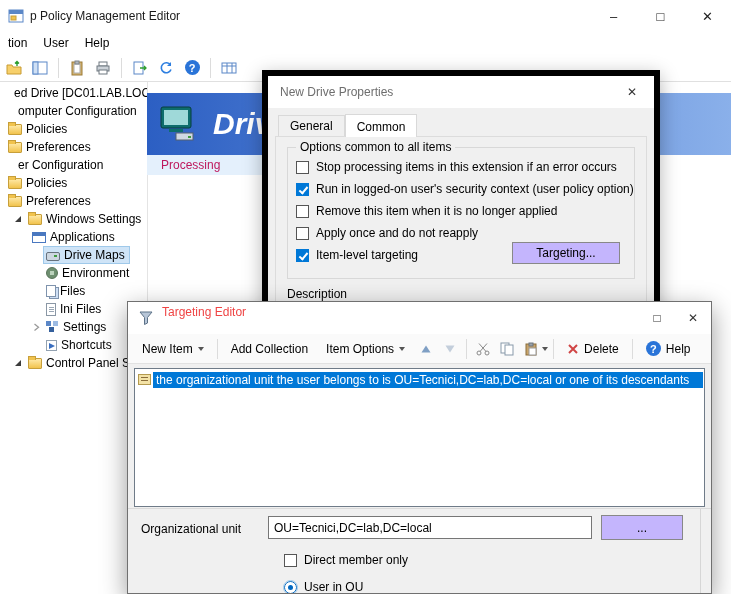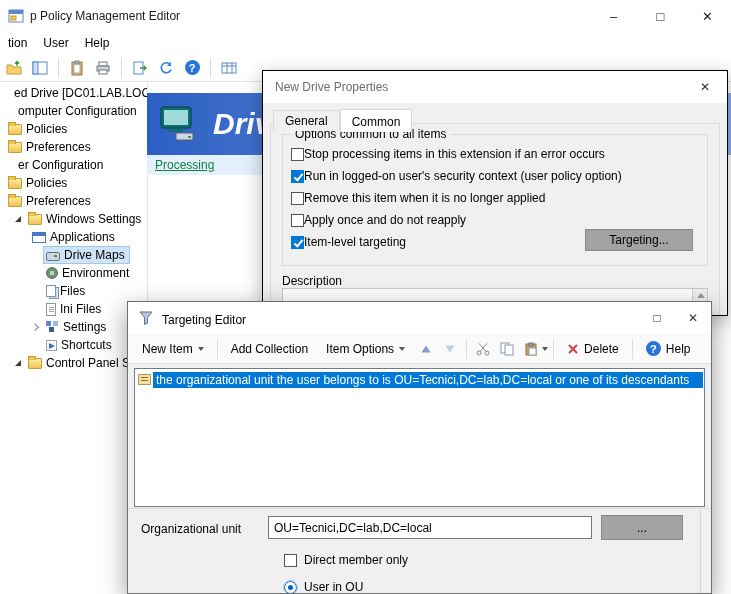--- a/index.html
+++ b/index.html
@@ -41,52 +41,52 @@
   .ico-shortcut::before{content:"";position:absolute;left:2px;top:2px;width:0;height:0;border-left:6px solid #3a6ec0;border-top:3px solid transparent;border-bottom:3px solid transparent}
   .tw{width:8px;height:8px;margin-right:6px;flex:none;display:inline-flex}
   .sel{display:flex;align-items:center;background:#cfe4f7;outline:1px solid #9fc9ea;padding:1px 4px 1px 2px}
 
   
   .contentpane{position:absolute;left:147px;top:82px;right:0;bottom:0;background:#fff;border-left:1px solid #e4e4e4}
   .banner{position:absolute;left:147px;top:93px;right:0;height:62px;background:linear-gradient(90deg,#2c5fc3,#8ab0ea);z-index:1;display:flex;align-items:center}
   .banner-icon{margin-left:12px}
   .banner-title{color:#fff;font-size:30px;font-weight:bold;font-style:italic;margin-left:14px;white-space:nowrap}
   .colhead{position:absolute;left:147px;top:155px;width:116px;height:20px;background:#e4f0fc;z-index:1;display:flex;align-items:center}
-  .collink{margin-left:8px;color:#15803d;text-decoration:underline}
+  .collink{margin-left:14px;color:#be185d;}
 
   
   .dlg-title{position:relative;height:32px;background:#fff}
   .dlg-close,.dlg-max{position:absolute;top:0;height:32px;display:flex;align-items:center;justify-content:center;color:#333;font-size:12px}
-  .btn{background:#a3a3a3;border:1px solid #888;display:flex;align-items:center;justify-content:center;font-size:12px}
+  .btn{background:#c4b5fd;border:1px solid #888;display:flex;align-items:center;justify-content:center;font-size:12px}
   .cb{width:13px;height:13px;border:1px solid #555;background:#fff;position:relative;flex:none;display:inline-block}
   .cb.checked{background:#0078d7;border-color:#0078d7}
   .cb.checked::after{content:"";position:absolute;left:4px;top:1px;width:3px;height:7px;border:solid #fff;border-width:0 2px 2px 0;transform:rotate(40deg)}
   .radio{width:13px;height:13px;border-radius:50%;border:1px solid #0067c0;background:#fff;position:relative;flex:none;display:inline-block}
   .radio.sel::after{content:"";position:absolute;left:3px;top:3px;width:5px;height:5px;border-radius:50%;background:#0067c0}
 
   
-  .dlg1{position:absolute;left:262px;top:70px;width:466px;height:246px;background:#f0f0f0;border:1px solid #000000;box-shadow:0 5px 18px rgba(0,0,0,.30);z-index:10;overflow:hidden}
+  .dlg1{position:absolute;left:262px;top:70px;width:398px;height:246px;background:#f0f0f0;border:6px solid #000000;box-shadow:0 5px 18px rgba(0,0,0,.30);z-index:10;overflow:hidden}
   .dlg1 .dlg-title-text{position:absolute;left:12px;top:9px;color:#6e6e6e}
   .dlg1 .dlg-close{right:2px;width:40px}
   .tabs{position:absolute;left:10px;top:38px;display:flex;align-items:center;z-index:3}
   .tab{padding:3px 11px;border:1px solid #d9d9d9;background:#f0f0f0;border-bottom:none}
   .tab.active{background:#fff;padding-top:5px;position:relative;z-index:4}
-  .tabpanel{position:absolute;left:7px;right:7px;top:52px;height:240px;background:#f0f0f0;border:1px solid #dcdcdc}
+  .tabpanel{position:absolute;left:7px;right:7px;top:60px;height:240px;background:#f0f0f0;border:1px solid #dcdcdc}
   .group{position:absolute;left:11px;right:11px;top:10px;height:132px;border:1px solid #d8d8d8}
   .group-label{position:absolute;top:-8px;left:8px;background:#f0f0f0;padding:0 4px}
-  .optrow{position:absolute;left:8px;display:flex;align-items:center;}
+  .optrow{position:absolute;left:8px;display:flex;align-items:center;gap:7px}
   .tgt-btn{position:absolute;right:14px;top:94px;width:108px;height:22px}
   .desc-label{position:absolute;left:11px;top:150px}
   .desc-box{position:absolute;left:11px;right:11px;top:164px;height:60px;background:#fff;border:1px solid #c8c8c8}
   .desc-sb{position:absolute;right:0;top:0;bottom:0;width:15px;background:#f0f0f0;border-left:1px solid #d5d5d5}
   .desc-sb::before{content:"";position:absolute;left:4px;top:4px;width:0;height:0;border-left:4px solid transparent;border-right:4px solid transparent;border-bottom:5px solid #9a9a9a}
 
   
   .dlg2{position:absolute;left:127px;top:301px;width:585px;height:293px;background:#f0f0f0;border:1px solid #707070;box-shadow:0 8px 24px rgba(0,0,0,.40);z-index:20;overflow:hidden}
-  .dlg2 .dlg-title-text{position:absolute;left:34px;top:11px;color:#000000}
+  .dlg2 .dlg-title-text{position:absolute;left:34px;top:3px;color:#ef4444}
   .dlg2 .dlg-max{right:36px;width:36px}
   .dlg2 .dlg-close{right:0;width:36px}
   .funnel{position:absolute;left:10px;top:8px}
   .tb2{position:absolute;left:0;top:32px;right:0;height:30px;background:#fafafa;border-bottom:1px solid #e2e2e2;display:flex;align-items:center;padding:0 6px;gap:2px}
   .tb2-btn{display:flex;align-items:center;gap:5px;padding:0 8px;height:24px;white-space:nowrap}
   .caret{width:0;height:0;border-left:3.5px solid transparent;border-right:3.5px solid transparent;border-top:4px solid #555}
   .tb2-ico{width:22px;height:24px;display:flex;align-items:center;justify-content:center;flex:none}
   .list{position:absolute;left:6px;top:66px;right:6px;height:139px;background:#fff;border:1px solid #6f7b88;overflow:hidden}
   .lrow{margin-top:2px;display:flex;align-items:center;height:17px;padding-left:3px}
   .ico-ou{width:13px;height:11px;background:#f3e2a6;border:1px solid #b49a4e;position:relative;flex:none;margin-right:2px}

